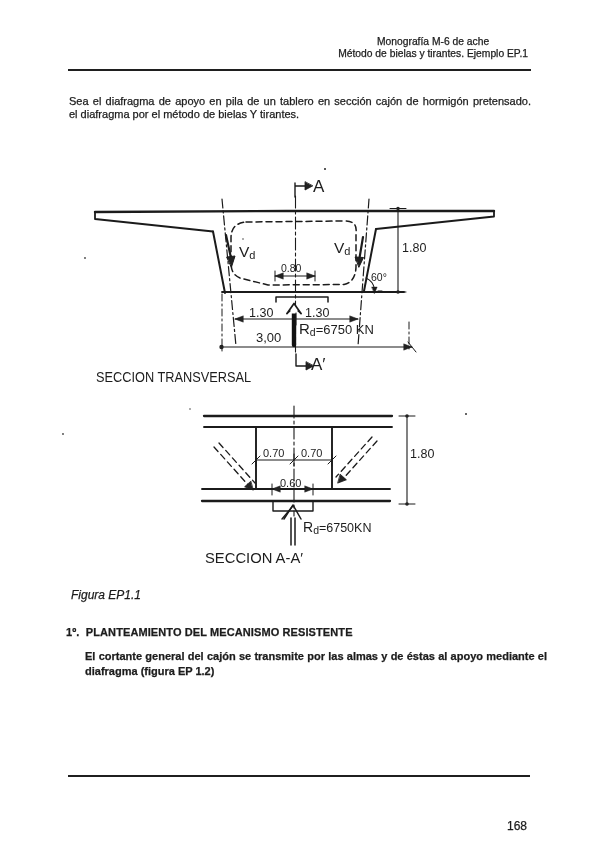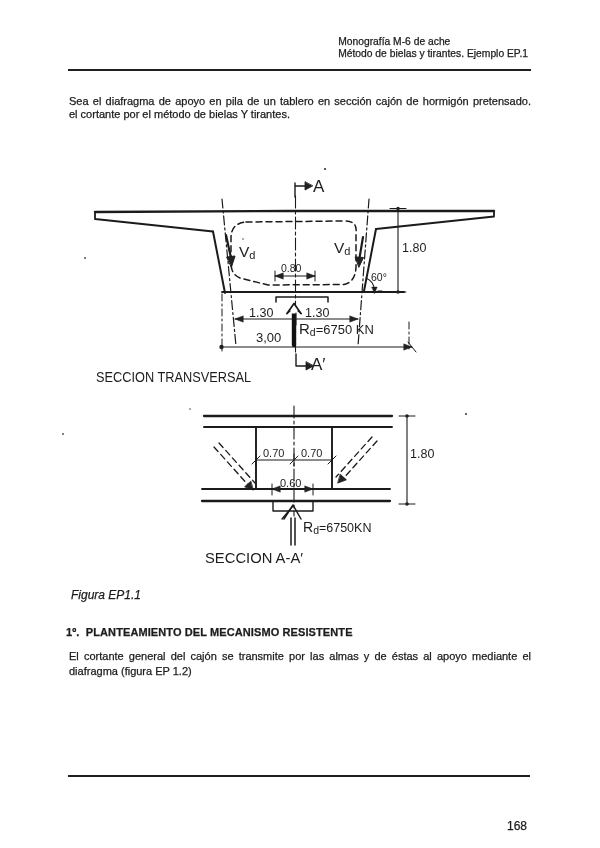--- a/index.html
+++ b/index.html
@@ -3,39 +3,39 @@
 <meta charset="utf-8">
 <style>
   html,body{margin:0;padding:0;}
   body{width:600px;height:848px;background:#ffffff;font-family:"Liberation Sans",sans-serif;}
   #page{position:relative;width:600px;height:848px;background:#ffffff;overflow:hidden;}
   .t{position:absolute;color:#1c1c1c;-webkit-text-stroke:0.25px #1c1c1c;}
   .jline{text-align:justify;overflow:hidden;}
   #para1 .jline{height:13.4px;}
   #para2 .jline{height:15.3px;}
   .jline::after{content:"";display:inline-block;width:100%;}
-  #hdr{top:36px;right:72px;text-align:left;font-size:10.3px;line-height:12px;color:#1c1c1c;}
+  #hdr{top:36px;right:72px;text-align:center;font-size:10.3px;line-height:12px;color:#1c1c1c;}
   #rule-top{position:absolute;left:68px;top:69px;width:463px;height:2px;background:#1f1f1f;}
   #para1{left:69px;top:95px;width:462px;font-size:11px;line-height:13.4px;}
   #fig-ep{left:71px;top:588px;font-size:12px;font-style:italic;}
   #head1{left:66px;top:626px;font-size:11px;font-weight:bold;letter-spacing:0.1px;}
-  #para2{left:69px;top:649px;width:462px;font-size:11px;line-height:15.3px;}
+  #para2{left:85px;top:649px;width:462px;font-size:11px;line-height:15.3px;font-weight:bold;}
   #rule-bot{position:absolute;left:68px;top:775px;width:462px;height:2px;background:#1f1f1f;}
   #pageno{right:73px;top:779px;font-size:12px;margin-top:40px;}
   sub{font-size:8px;}
   svg text{font-family:"Liberation Sans",sans-serif;fill:#1d1d1d;stroke:none;}
 </style>
 </head>
 <body>
 <div id="page">
   <div class="t" id="hdr">Monografía M-6 de ache<br>Método de bielas y tirantes. Ejemplo EP.1</div>
   <div id="rule-top"></div>
   <div class="t" id="para1">
     <div class="jline">Sea el diafragma de apoyo en pila de un tablero en sección cajón de hormigón pretensado.</div>
-    <div>el cortante por el método de bielas Y tirantes.</div>
+    <div>el diafragma por el método de bielas Y tirantes.</div>
   </div>
   <svg id="figs" width="600" height="848" viewBox="0 0 600 848" style="position:absolute;left:0;top:0" fill="none" stroke="#1b1b1b" stroke-linecap="round" stroke-linejoin="round">
 
     <path d="M95,212 C200,210.5 400,211 494,211" stroke-width="2.4"></path>
     <path d="M95,212 L95,219 L213,231.5" stroke-width="1.8"></path>
     <path d="M213,231.5 L225,293" stroke-width="2"></path>
     <path d="M494,211 L494,216.5 L376,229" stroke-width="1.8"></path>
     <path d="M376,229 L364,291" stroke-width="2"></path>
     <path d="M222,292 L404,292" stroke-width="1.9"></path>
 

